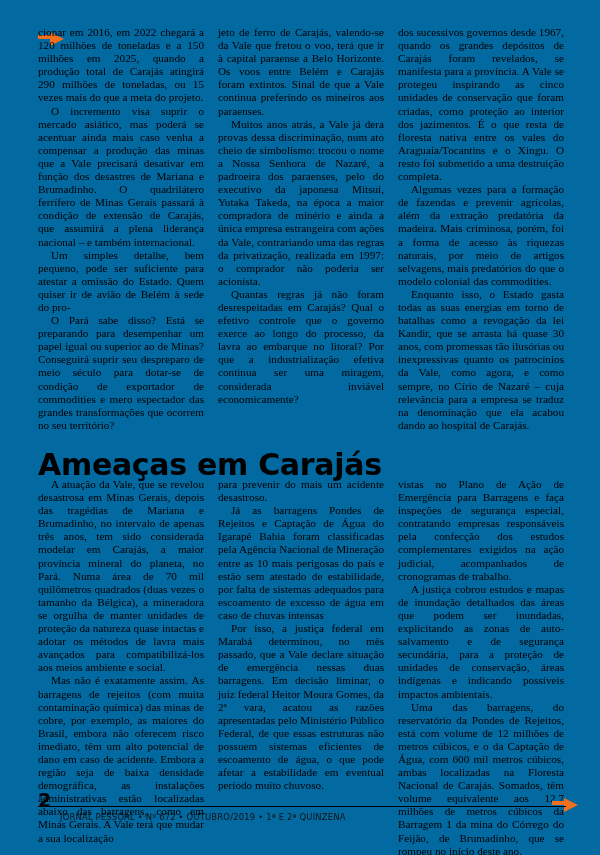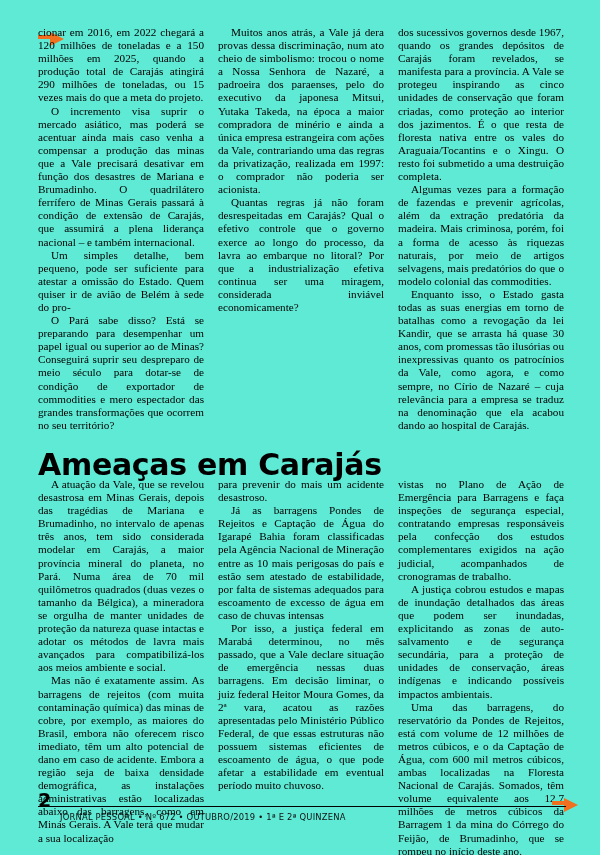--- a/index.html
+++ b/index.html
@@ -14,21 +14,21 @@
     color: #000000;
     position: relative;
     overflow: hidden;
   }
 
   .page {
     position: absolute;
     left: 0; top: 0;
     width: 600px;
     height: 855px;
-    background: #5eead4;
+    background: #0369a1;
   }
 
   
   .arrow {
     position: absolute;
     width: 0; height: 0;
     border-top: 7px solid transparent;
     border-bottom: 7px solid transparent;
     border-left: 14px solid #f07020;
   }
@@ -128,20 +128,21 @@
   <div class="arrow-stem" id="stem-top-left"></div>
 
   <div class="cols">
     <div class="col">
       <p class="first">cionar em 2016, em 2022 chegará a 120 milhões de toneladas e a 150 milhões em 2025, quando a produção total de Carajás atingirá 290 milhões de toneladas, ou 15 vezes mais do que a meta do projeto.</p>
       <p>O incremento visa suprir o mercado asiático, mas poderá se acentuar ainda mais caso venha a compensar a produção das minas que a Vale precisará desativar em função dos desastres de Mariana e Brumadinho. O quadrilátero ferrífero de Minas Gerais passará à condição de extensão de Carajás, que assumirá a plena liderança nacional – e também internacional.</p>
       <p>Um simples detalhe, bem pequeno, pode ser suficiente para atestar a omissão do Estado. Quem quiser ir de avião de Belém à sede do pro-</p>
       <p>O Pará sabe disso? Está se preparando para desempenhar um papel igual ou superior ao de Minas? Conseguirá suprir seu despreparo de meio século para dotar-se de condição de exportador de commodities e mero espectador das grandes transformações que ocorrem no seu território?</p>
     </div>
     <div class="col">
+      <p class="first">jeto de ferro de Carajás, valendo-se da Vale que fretou o voo, terá que ir à capital paraense a Belo Horizonte. Os voos entre Belém e Carajás foram extintos. Sinal de que a Vale continua preferindo os mineiros aos paraenses.</p>
       <p>Muitos anos atrás, a Vale já dera provas dessa discriminação, num ato cheio de simbolismo: trocou o nome a Nossa Senhora de Nazaré, a padroeira dos paraenses, pelo do executivo da japonesa Mitsui, Yutaka Takeda, na época a maior compradora de minério e ainda a única empresa estrangeira com ações da Vale, contrariando uma das regras da privatização, realizada em 1997: o comprador não poderia ser acionista.</p>
       <p>Quantas regras já não foram desrespeitadas em Carajás? Qual o efetivo controle que o governo exerce ao longo do processo, da lavra ao embarque no litoral? Por que a industrialização efetiva continua ser uma miragem, considerada inviável economicamente?</p>
     </div>
     <div class="col">
       <p class="first">dos sucessivos governos desde 1967, quando os grandes depósitos de Carajás foram revelados, se manifesta para a província. A Vale se protegeu inspirando as cinco unidades de conservação que foram criadas, como proteção ao interior dos jazimentos. É o que resta de floresta nativa entre os vales do Araguaia/Tocantins e o Xingu. O resto foi submetido a uma destruição completa.</p>
       <p>Algumas vezes para a formação de fazendas e prevenir agrícolas, além da extração predatória da madeira. Mais criminosa, porém, foi a forma de acesso às riquezas naturais, por meio de artigos selvagens, mais predatórios do que o modelo colonial das commodities.</p>
       <p>Enquanto isso, o Estado gasta todas as suas energias em torno de batalhas como a revogação da lei Kandir, que se arrasta há quase 30 anos, com promessas tão ilusórias ou inexpressivas quanto os patrocínios da Vale, como agora, e como sempre, no Círio de Nazaré – cuja relevância para a empresa se traduz na denominação que ela acabou dando ao hospital de Carajás.</p>
     </div>
   </div>
 

